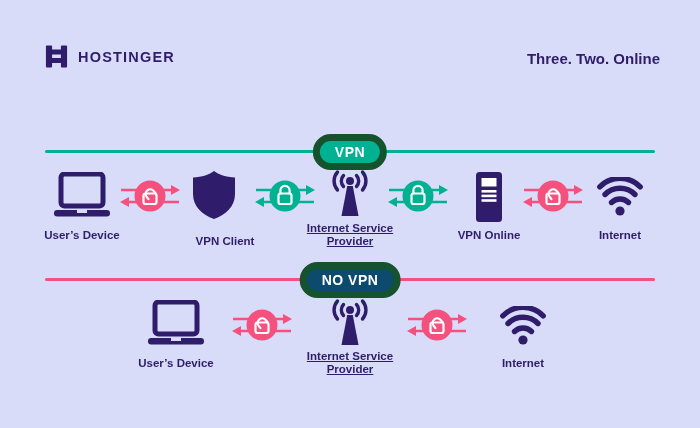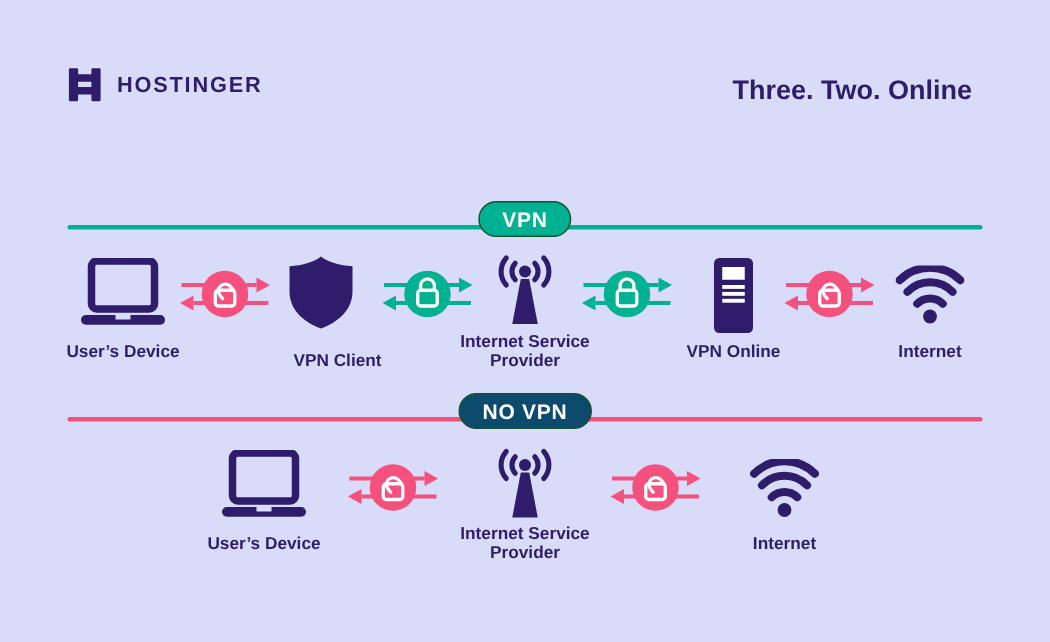--- a/index.html
+++ b/index.html
@@ -6,43 +6,43 @@
   .stage{
     position:relative;width:700px;height:428px;
     background:#d9dcf9;overflow:hidden;
     font-family:"Liberation Sans","DejaVu Sans",sans-serif;
     color:#2f1c6a;
   }
   .abs{position:absolute;}
   
   .brand{left:44px;top:44px;display:flex;align-items:center;gap:9px;}
   .brand-text{font-size:14.5px;font-weight:bold;letter-spacing:1.2px;}
-  .tagline{right:52px;top:50px;font-size:18px;font-weight:bold;}
+  .tagline{right:40px;top:50px;font-size:15px;font-weight:bold;}
   
   .title{left:0;right:0;top:94px;text-align:center;font-size:19px;font-weight:bold;letter-spacing:.2px;}
   
   .rule{height:3px;left:45px;width:610px;border-radius:2px;}
   .rule-vpn{top:150px;background:#00b192;}
   .rule-novpn{top:278px;background:#f4517e;}
   .pill{
     left:350px;transform:translateX(-50%);
     color:#fff;font-weight:bold;font-size:14px;letter-spacing:.5px;
-    padding:3px 15px;border-radius:999px;border:1px solid #14532d;
+    padding:3px 15px;border-radius:999px;border:7px solid #14532d;
     white-space:nowrap;
   }
   .pill-vpn{top:134px;background:#00b192;}
   .pill-novpn{top:262px;background:#0c4a6e;}
   
   .icon{transform:translateX(-50%);line-height:0;}
   .label{
     transform:translateX(-50%);
     font-size:11.5px;font-weight:bold;text-align:center;line-height:13px;
     white-space:nowrap;
   }
-  .label-wrap{white-space:normal;width:100px;}
+  .label-wrap{white-space:normal;width:100px;text-decoration:underline;}
 </style>
 </head>
 <body>
 
 <div class="stage">
 
   <div class="abs brand">
     <span class="icon-wrap" style="line-height:0;">
       <svg width="25" height="25" viewBox="0 0 26 26">
         <g fill="#2f1c6a">

